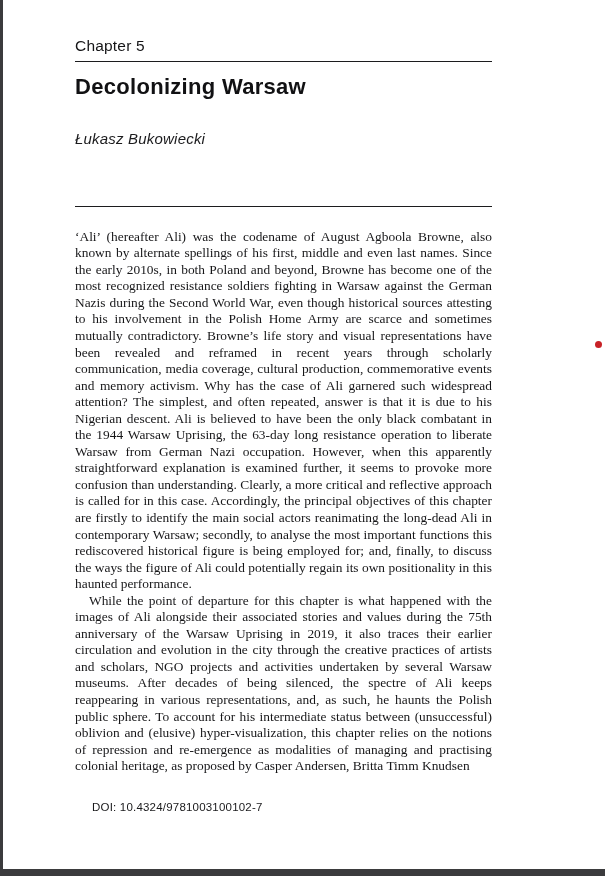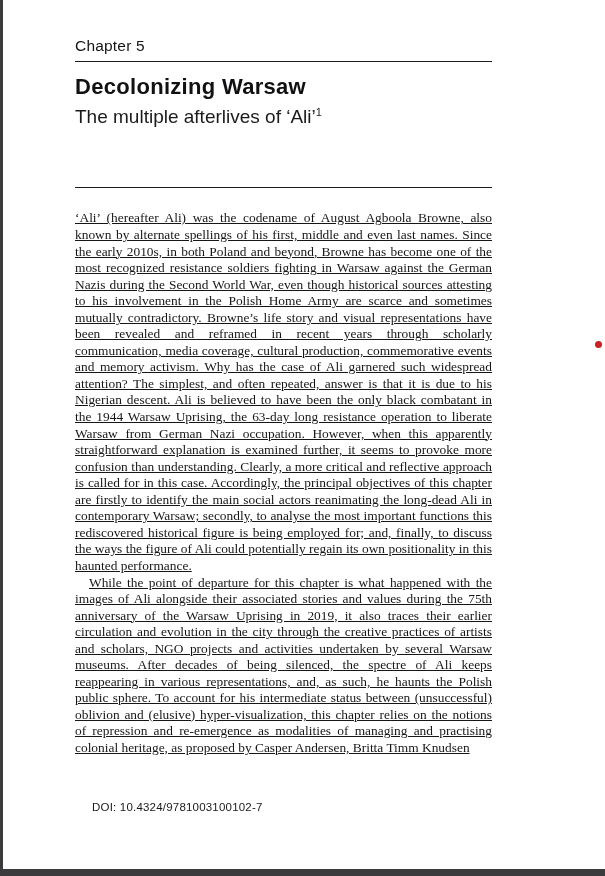--- a/index.html
+++ b/index.html
@@ -85,21 +85,20 @@
     letter-spacing: 0.2px;
     color: #1b1b1d;
   }
   .body-text {
     margin-top: 22px;
     font-family: "Liberation Serif", serif;
     font-size: 13.4px;
     line-height: 16.55px;
     text-align: justify;
     color: #161618;
-    text-decoration: underline;
   }
   .body-text p { margin: 0; }
   .body-text p.indented { text-indent: 14px; }
   .doi-line {
     position: absolute;
     left: 92px; top: 801px;
     font-size: 11.5px;
     letter-spacing: 0.2px;
     color: #19191b;
   }
@@ -115,22 +114,22 @@
   <span class="annotation-dot"></span>
 
   <div class="content">
 
     <p class="chapter-label">Chapter 5</p>
 
     <hr class="rule rule-chapter">
 
     <h1 class="page-title">Decolonizing Warsaw</h1>
 
-    <h2 class="page-subtitle"><span>The multiple afterlives of ‘Ali’</span><sup>1</sup></h2>
 
+    <p class="author">Łukasz Bukowiecki</p>
 
     <hr class="rule rule-header">
 
     <div class="body-text">
       <p>‘Ali’ (hereafter Ali) was the codename of August Agboola Browne, also known by alternate spellings of his first, middle and even last names. Since the early 2010s, in both Poland and beyond, Browne has become one of the most recognized resistance soldiers fighting in Warsaw against the German Nazis during the Second World War, even though historical sources attesting to his involvement in the Polish Home Army are scarce and sometimes mutually contradictory. Browne’s life story and visual representations have been revealed and reframed in recent years through scholarly communication, media coverage, cultural production, commemorative events and memory activism. Why has the case of Ali garnered such widespread attention? The simplest, and often repeated, answer is that it is due to his Nigerian descent. Ali is believed to have been the only black combatant in the 1944 Warsaw Uprising, the 63-day long resistance operation to liberate Warsaw from German Nazi occupation. However, when this apparently straightforward explanation is examined further, it seems to provoke more confusion than understanding. Clearly, a more critical and reflective approach is called for in this case. Accordingly, the principal objectives of this chapter are firstly to identify the main social actors reanimating the long-dead Ali in contemporary Warsaw; secondly, to analyse the most important functions this rediscovered historical figure is being employed for; and, finally, to discuss the ways the figure of Ali could potentially regain its own positionality in this haunted performance.</p>
       <p class="indented">While the point of departure for this chapter is what happened with the images of Ali alongside their associated stories and values during the 75th anniversary of the Warsaw Uprising in 2019, it also traces their earlier circulation and evolution in the city through the creative practices of artists and scholars, NGO projects and activities undertaken by several Warsaw museums. After decades of being silenced, the spectre of Ali keeps reappearing in various representations, and, as such, he haunts the Polish public sphere. To account for his intermediate status between (unsuccessful) oblivion and (elusive) hyper-visualization, this chapter relies on the notions of repression and re-emergence as modalities of managing and practising colonial heritage, as proposed by Casper Andersen, Britta Timm Knudsen</p>
     </div>
 
   </div>
 

